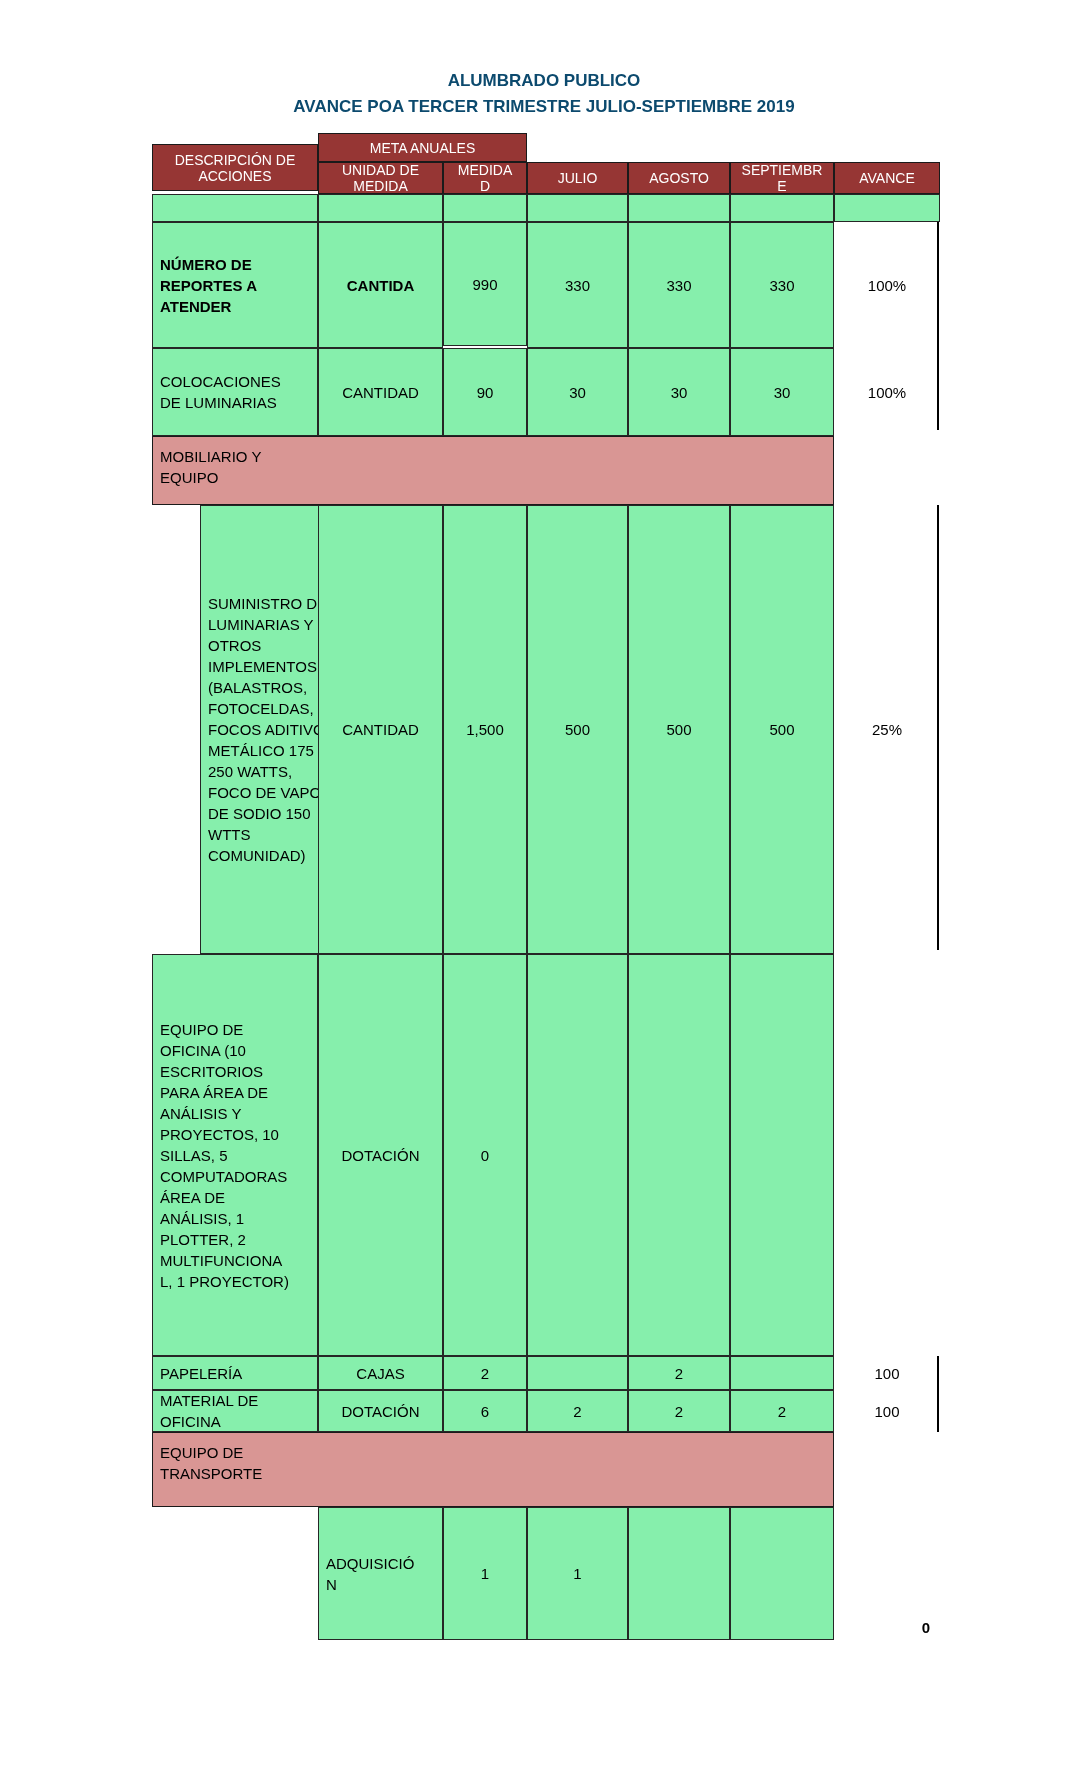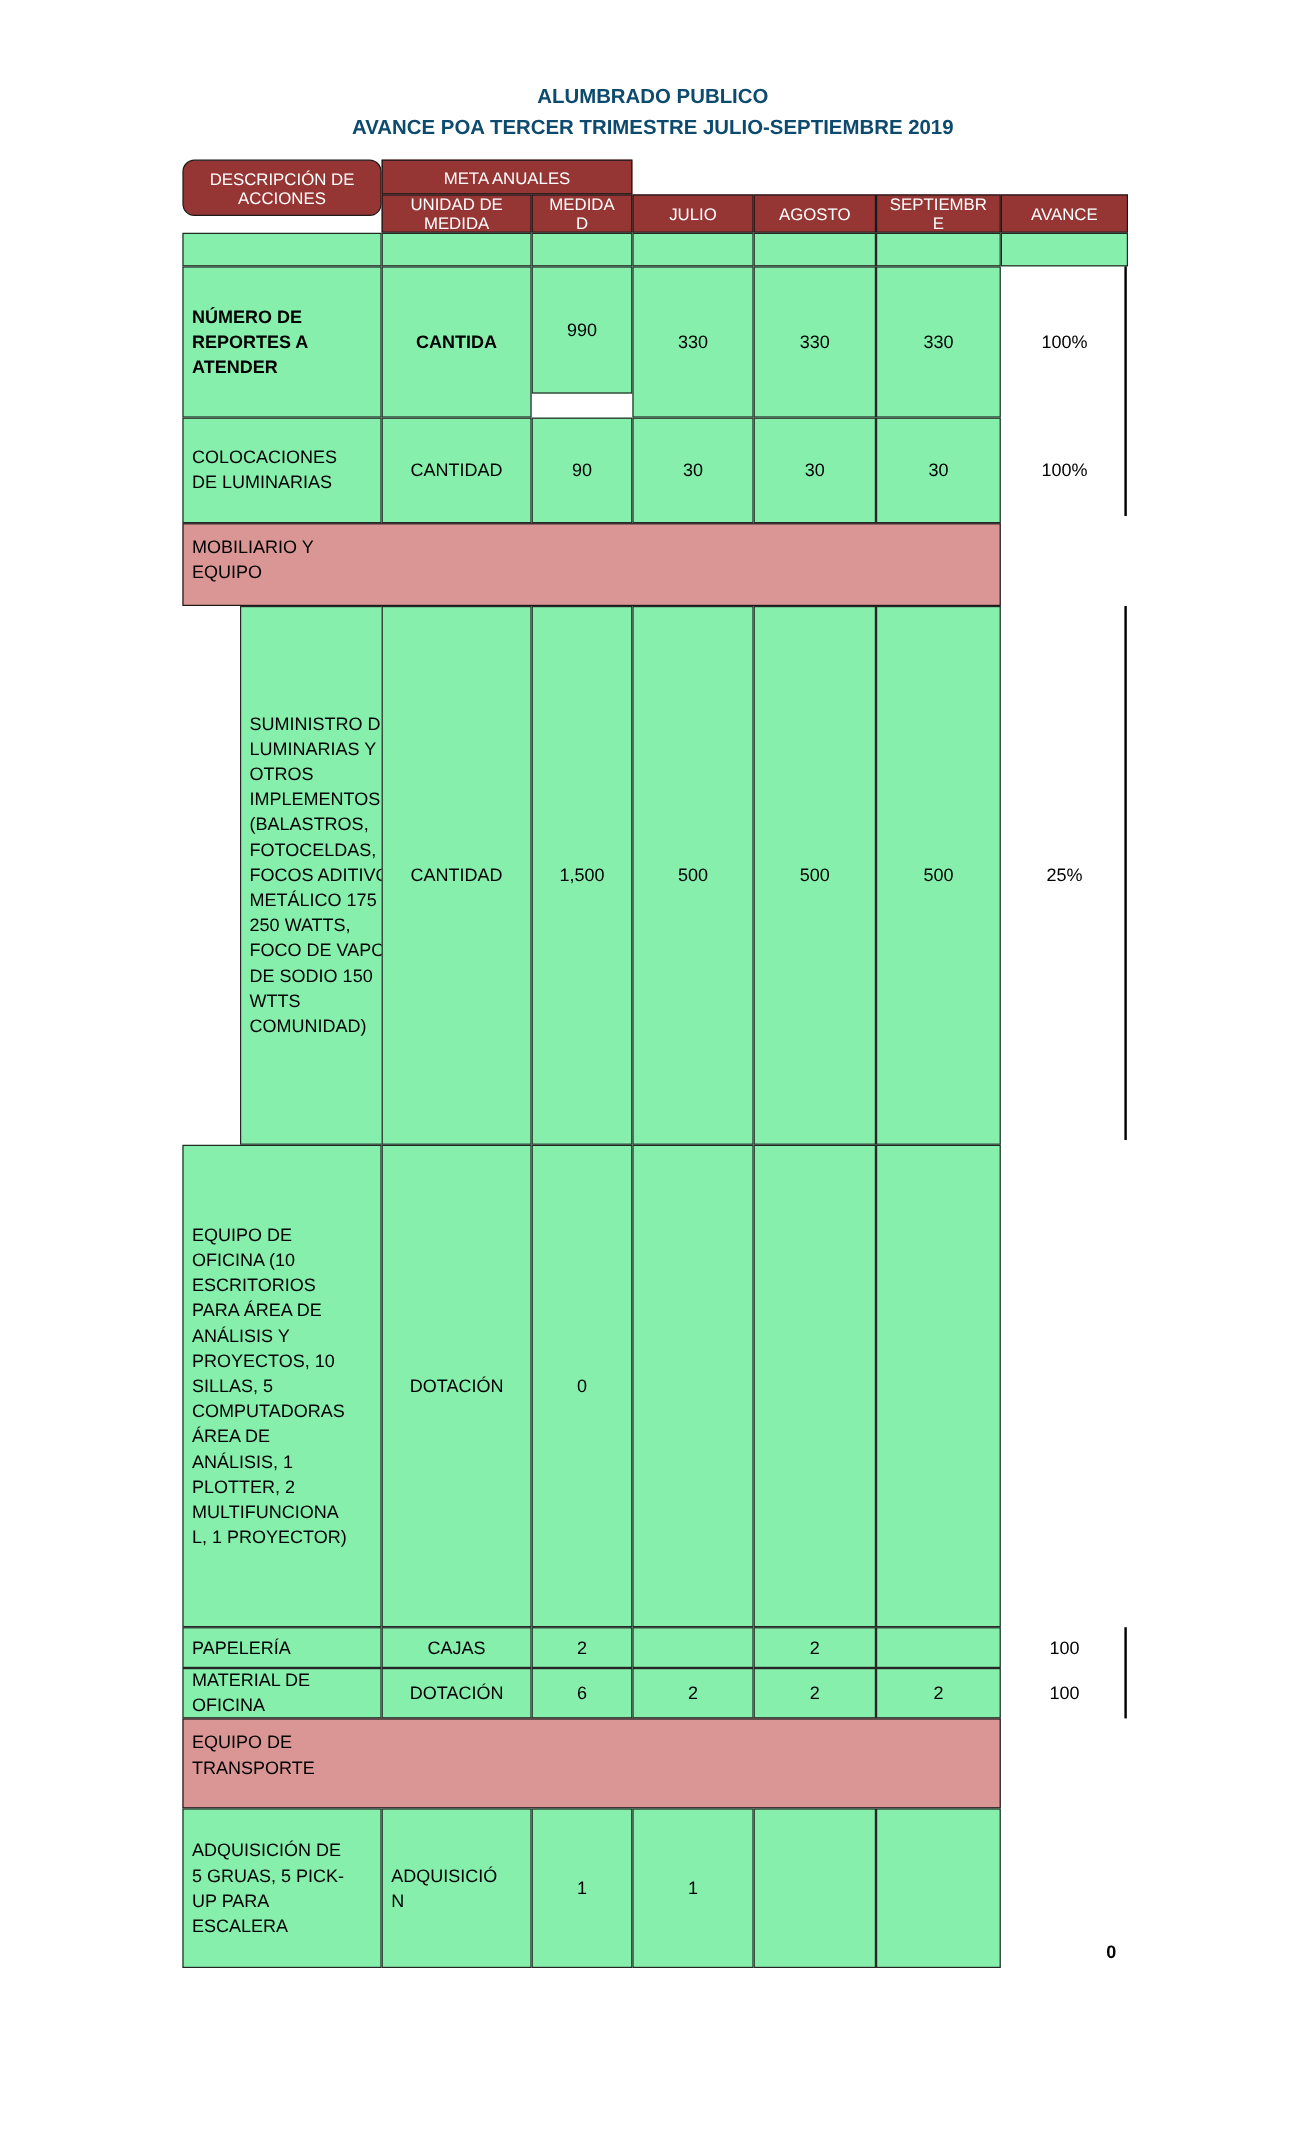--- a/index.html
+++ b/index.html
@@ -51,21 +51,21 @@
 </head>
 <body>
 
 <div id="page">
 
   <div class="title-block">
     <div>ALUMBRADO PUBLICO</div>
     <div>AVANCE POA TERCER TRIMESTRE JULIO-SEPTIEMBRE 2019</div>
   </div>
 
-  <div class="cell hdr" style="left:152px;top:133px;width:166px;height:47px;border-radius:10px;">DESCRIPCIÓN DE
+  <div class="cell hdr" style="left:152px;top:144px;width:166px;height:47px;">DESCRIPCIÓN DE
 ACCIONES</div>
   <div class="cell hdr" style="left:318px;top:133px;width:209px;height:29px;">META ANUALES</div>
   <div class="cell hdr" style="left:318px;top:162px;width:125px;height:32px;">UNIDAD DE
 MEDIDA</div>
   <div class="cell hdr" style="left:443px;top:162px;width:84px;height:32px;">MEDIDA
 D</div>
   <div class="cell hdr" style="left:527px;top:162px;width:101px;height:32px;">JULIO</div>
   <div class="cell hdr" style="left:628px;top:162px;width:102px;height:32px;">AGOSTO</div>
   <div class="cell hdr" style="left:730px;top:162px;width:104px;height:32px;">SEPTIEMBR
 E</div>
@@ -76,21 +76,21 @@
   <div class="cell" style="left:443px;top:194px;width:84px;height:28px;"></div>
   <div class="cell" style="left:527px;top:194px;width:101px;height:28px;"></div>
   <div class="cell" style="left:628px;top:194px;width:102px;height:28px;"></div>
   <div class="cell" style="left:730px;top:194px;width:104px;height:28px;"></div>
   <div class="cell" style="left:834px;top:194px;width:106px;height:28px;"></div>
 
   <div class="cell left bold" style="left:152px;top:222px;width:166px;height:126px;">NÚMERO DE
 REPORTES A
 ATENDER</div>
   <div class="cell center bold" style="left:318px;top:222px;width:125px;height:126px;">CANTIDA</div>
-  <div class="cell center" style="left:443px;top:222px;width:84px;height:106px;">990</div>
+  <div class="cell center" style="left:443px;top:222px;width:84px;height:124px;">990</div>
   <div class="cell center" style="left:527px;top:222px;width:101px;height:126px;">330</div>
   <div class="cell center" style="left:628px;top:222px;width:102px;height:126px;">330</div>
   <div class="cell center" style="left:730px;top:222px;width:104px;height:126px;">330</div>
   <div class="avance-val" style="top:275px;">100%</div>
 
   <div class="cell left" style="left:152px;top:348px;width:166px;height:88px;">COLOCACIONES
 DE LUMINARIAS</div>
   <div class="cell center" style="left:318px;top:348px;width:125px;height:88px;">CANTIDAD</div>
   <div class="cell center" style="left:443px;top:348px;width:84px;height:88px;">90</div>
   <div class="cell center" style="left:527px;top:348px;width:101px;height:88px;">30</div>
@@ -153,24 +153,20 @@
   <div class="cell center" style="left:318px;top:1390px;width:125px;height:42px;">DOTACIÓN</div>
   <div class="cell center" style="left:443px;top:1390px;width:84px;height:42px;">6</div>
   <div class="cell center" style="left:527px;top:1390px;width:101px;height:42px;">2</div>
   <div class="cell center" style="left:628px;top:1390px;width:102px;height:42px;">2</div>
   <div class="cell center" style="left:730px;top:1390px;width:104px;height:42px;">2</div>
   <div class="avance-val" style="top:1401px;">100</div>
 
   <div class="cell left section-row" style="left:152px;top:1432px;width:682px;height:75px;">EQUIPO DE
 TRANSPORTE</div>
 
-  <div class="cell left" style="left:152px;top:1507px;width:166px;height:133px;">ADQUISICIÓN DE
-5 GRUAS, 5 PICK-
-UP PARA
-ESCALERA</div>
   <div class="cell left" style="left:318px;top:1507px;width:125px;height:133px;">ADQUISICIÓ
 N</div>
   <div class="cell center" style="left:443px;top:1507px;width:84px;height:133px;">1</div>
   <div class="cell center" style="left:527px;top:1507px;width:101px;height:133px;">1</div>
   <div class="cell center" style="left:628px;top:1507px;width:102px;height:133px;"></div>
   <div class="cell center" style="left:730px;top:1507px;width:104px;height:133px;"></div>
 
   <div class="vseg" style="left:937px;top:222px;height:208px;"></div>
   <div class="vseg" style="left:937px;top:505px;height:445px;"></div>
   <div class="vseg" style="left:937px;top:1356px;height:76px;"></div>

